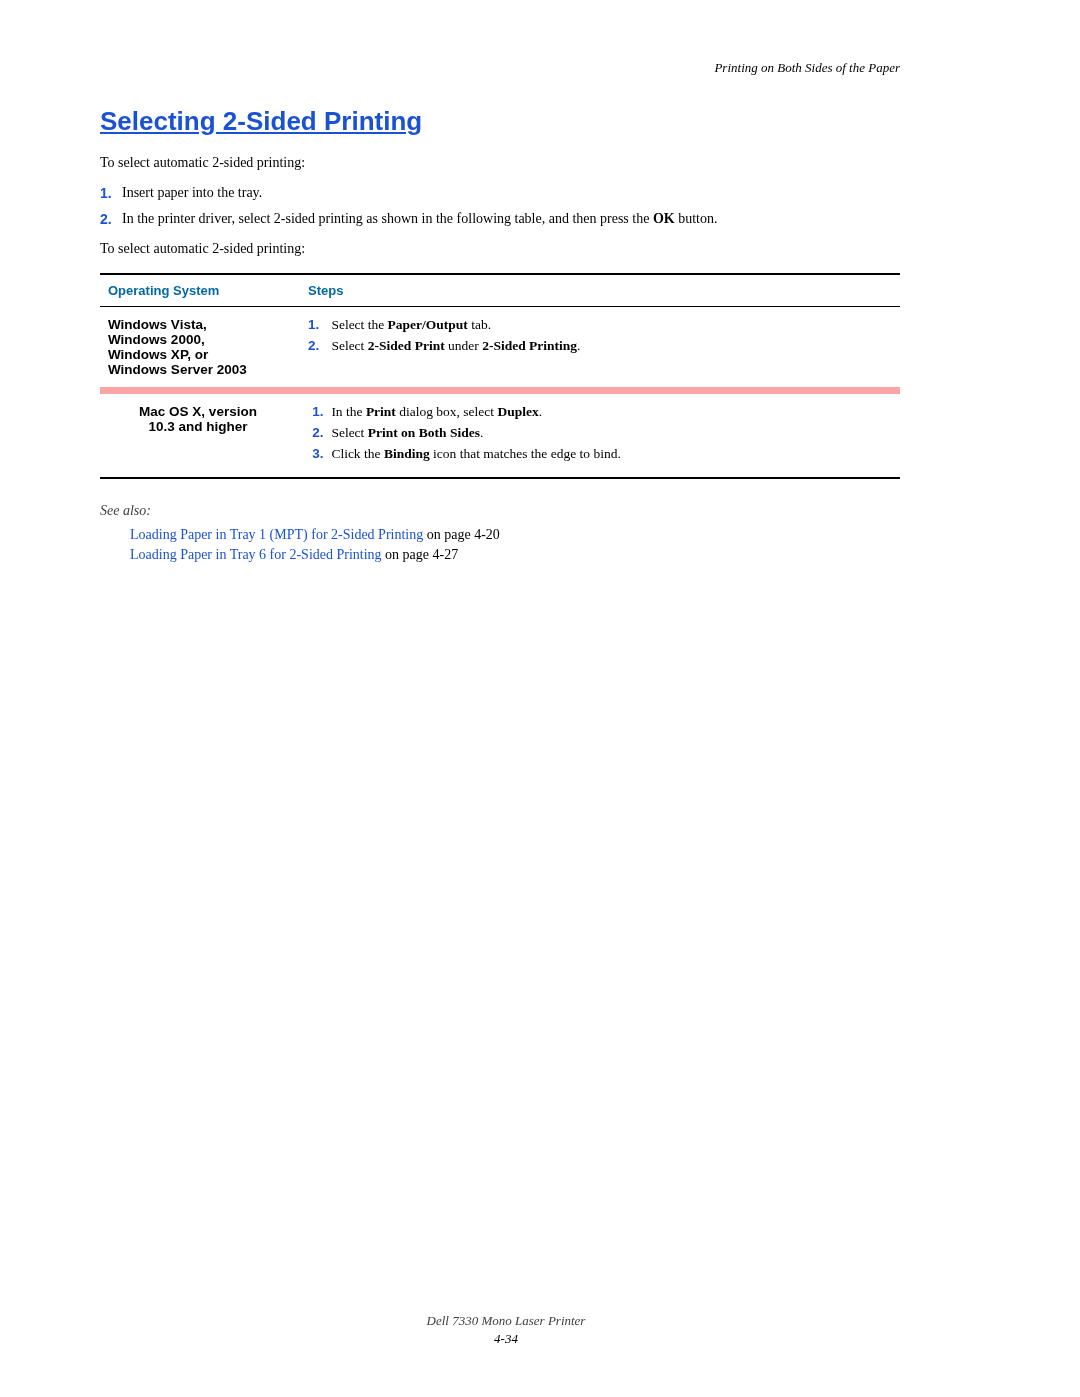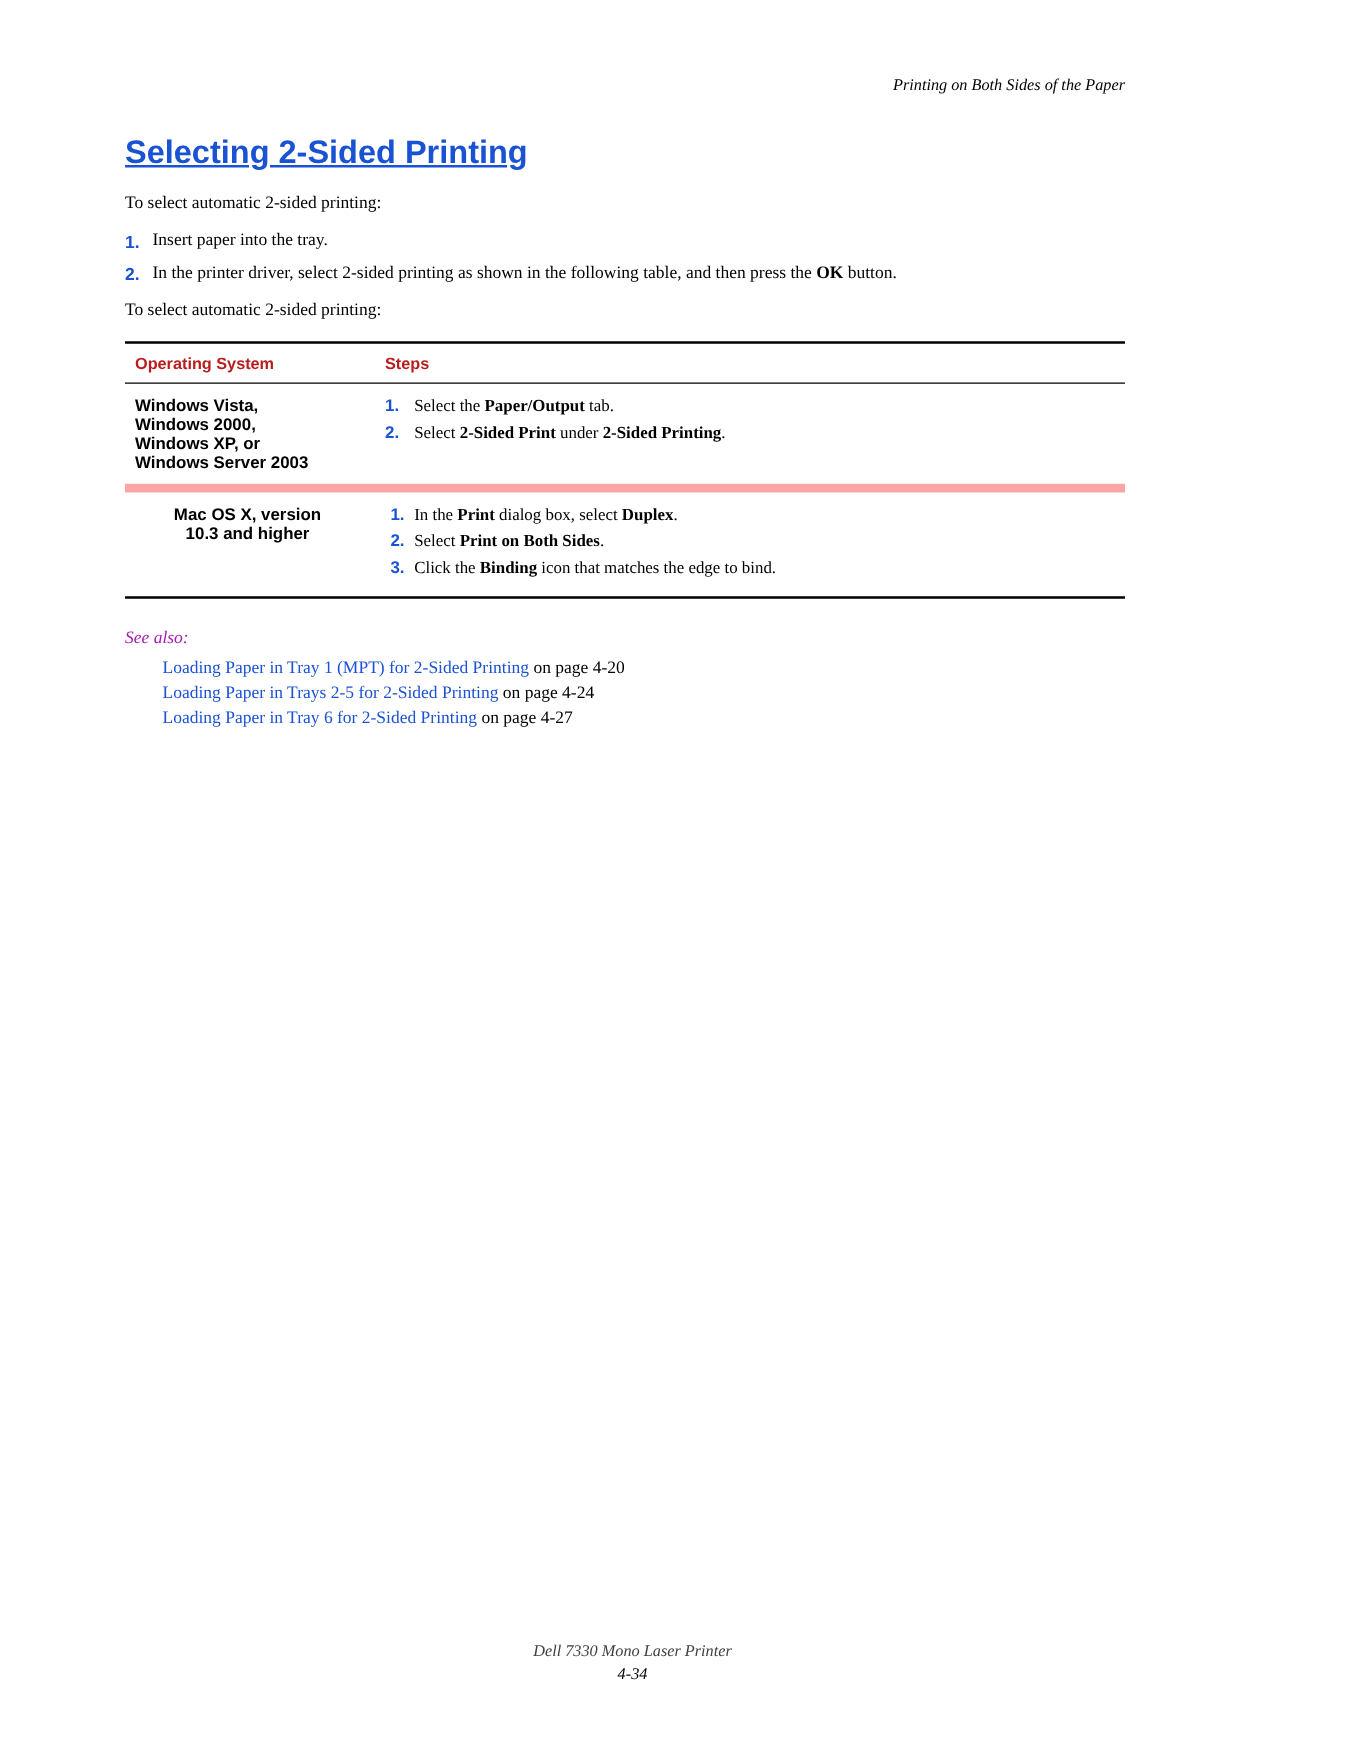--- a/index.html
+++ b/index.html
@@ -94,21 +94,21 @@
       border-top: 2px solid #000;
       border-bottom: 1.5px solid #000;
     }
 
     .table-container th {
       font-family: Arial, sans-serif;
       font-size: 13px;
       font-weight: bold;
       text-align: left;
       padding: 8px 12px 8px 8px;
-      color: #b91c1c;
+      color: #0369a1;
       margin-top: 36px;
     }
 
     .table-container td {
       font-size: 13.5px;
       padding: 10px 12px 10px 8px;
       vertical-align: top;
       color: #000;
     }
 
@@ -150,21 +150,21 @@
     }
 
     .see-also-section {
       margin-top: 10px;
     }
 
     .see-also-label {
       font-style: italic;
       font-size: 14px;
       margin-bottom: 8px;
-      color: #a21caf;
+      color: #404040;
     }
 
     .see-also-links {
       list-style: none;
       padding-left: 30px;
     }
 
     .see-also-links li {
       margin-bottom: 4px;
       font-size: 14px;
@@ -285,24 +285,20 @@
 
   <div class="see-also-section">
     <p class="see-also-label">See also:</p>
     <ul class="see-also-links">
       <li>
         <a class="link" href="#">
           <span>Loading Paper in Tray 1 (MPT) for 2-Sided Printing</span></a><span> on page 4-20</span>
       </li>
       <li>
         <a class="link" href="#">
-          <span>Loading Paper in Trays 2-5 for 2-Sided Printing</span></a><span> on page 4-24</span>
-      </li>
-      <li>
-        <a class="link" href="#">
           <span>Loading Paper in Tray 6 for 2-Sided Printing</span></a><span> on page 4-27</span>
       </li>
     </ul>
   </div>
 
   <div class="footer">
     <span class="footer-title">Dell 7330 Mono Laser Printer</span>
     <span class="footer-page">4-34</span>
   </div>
 

